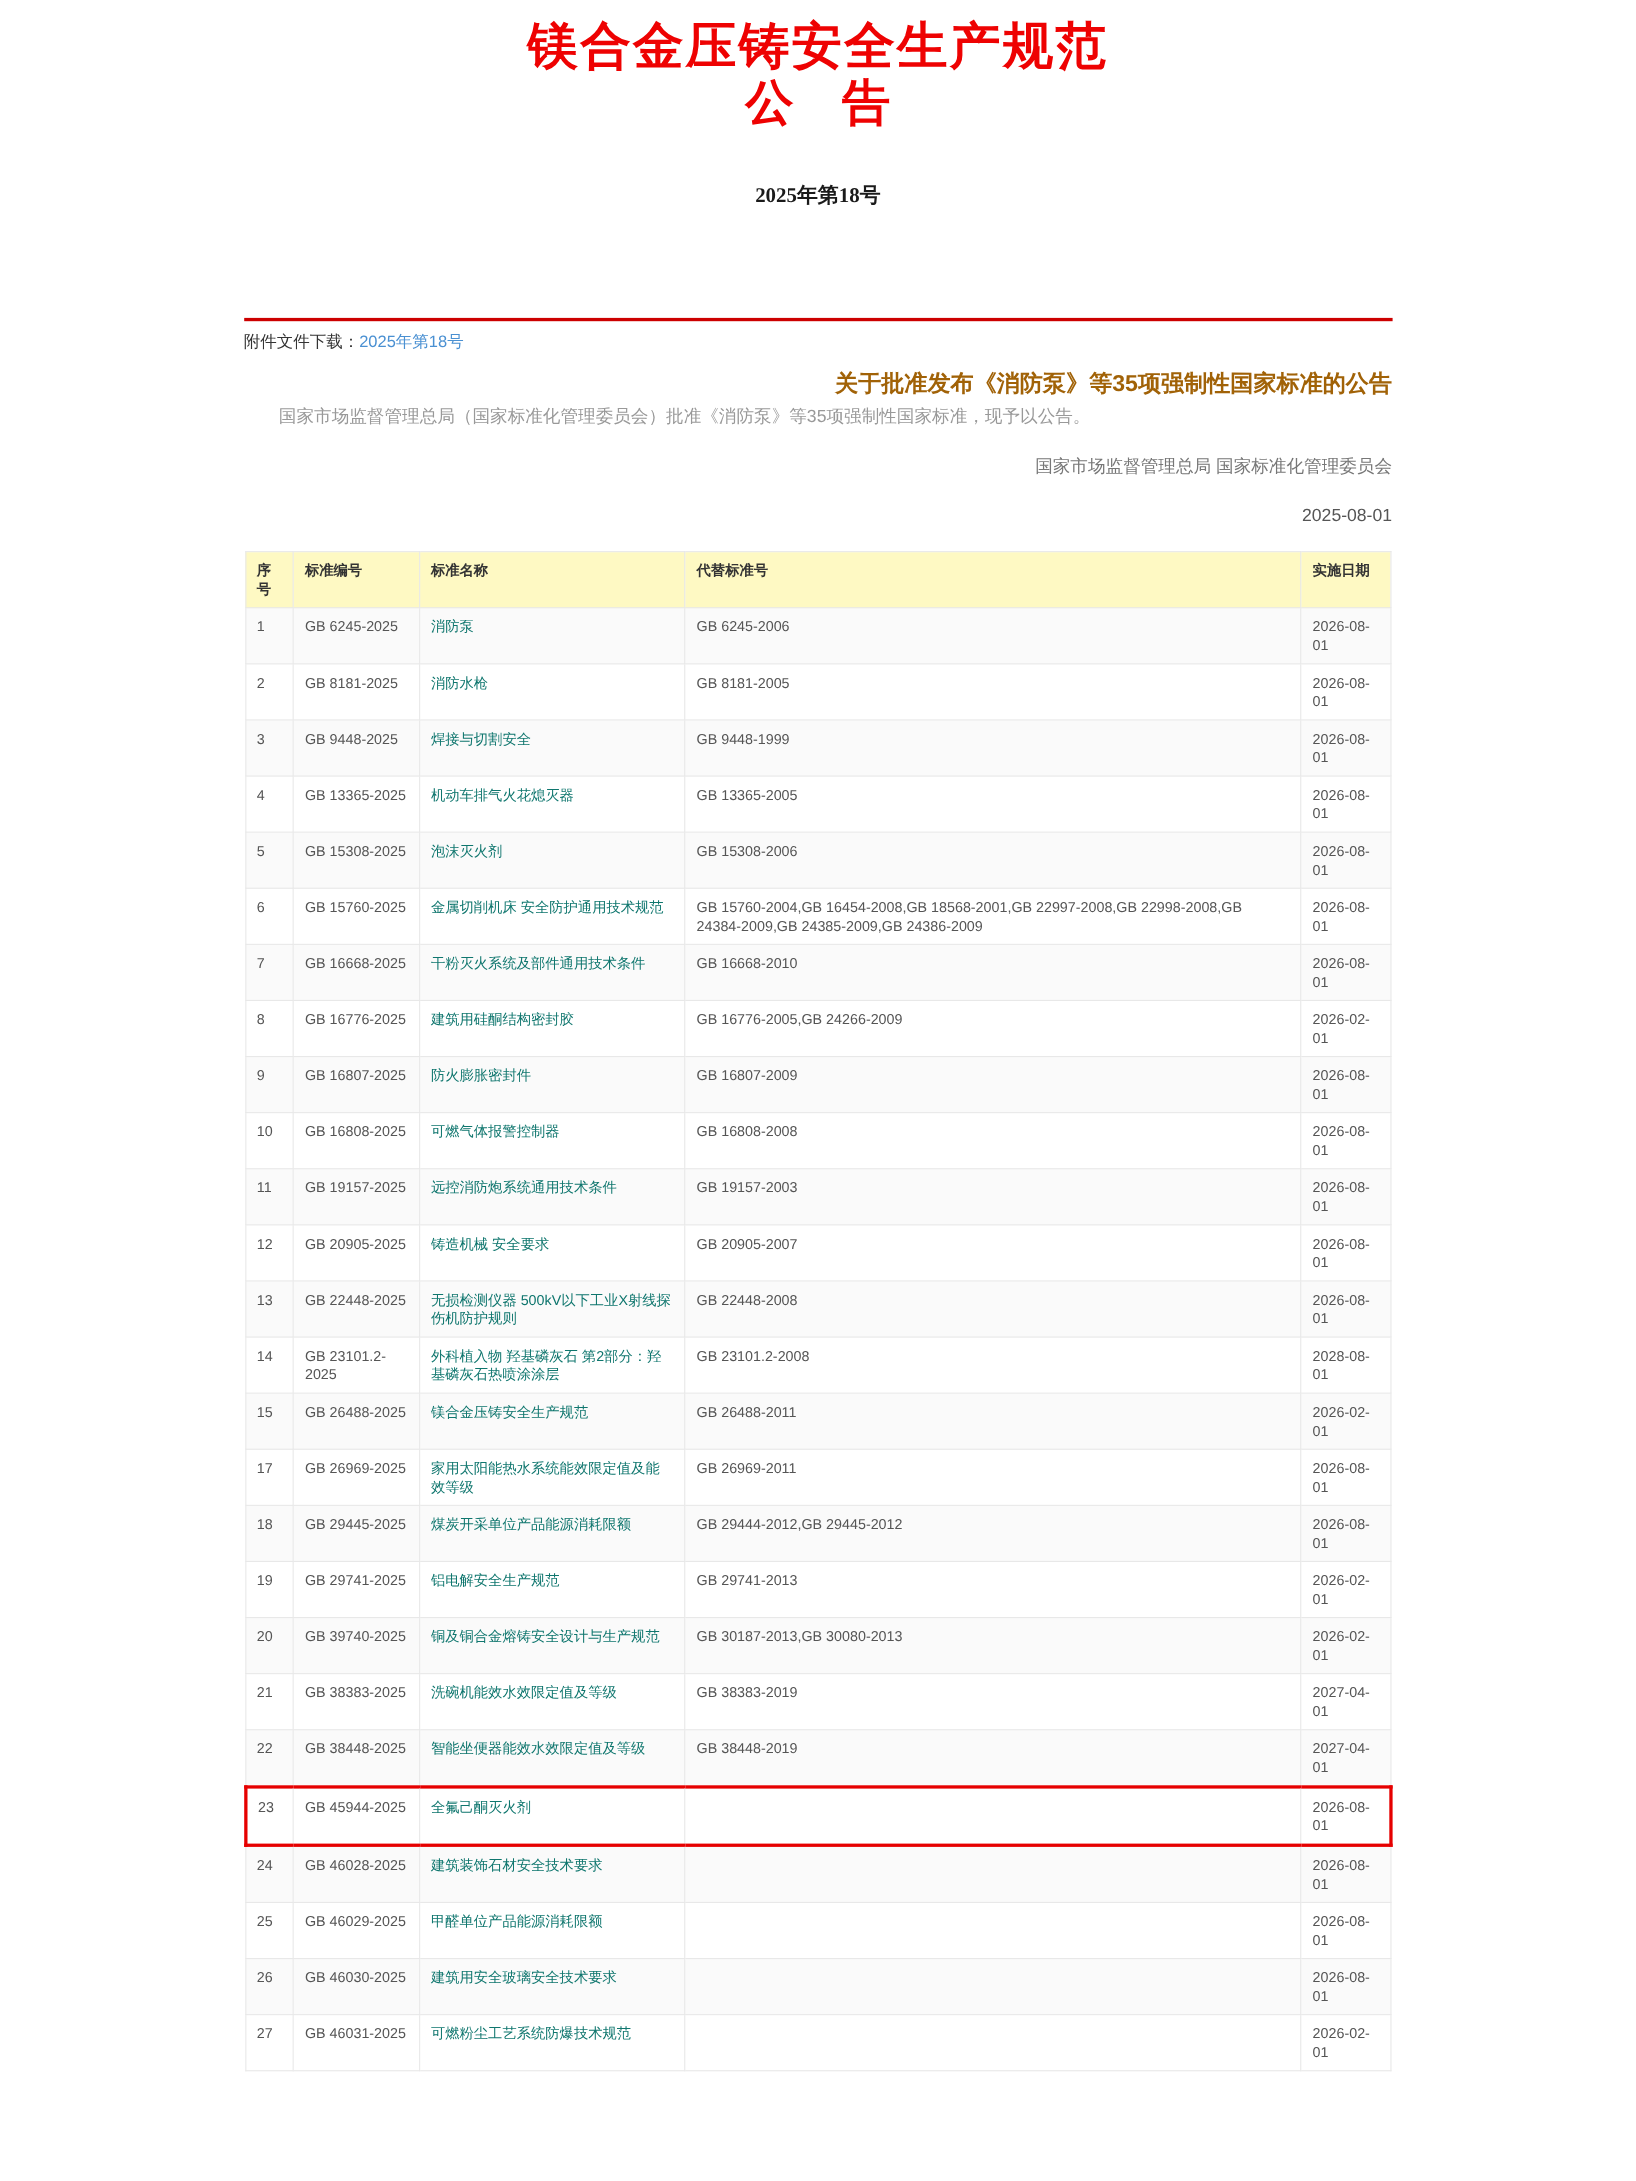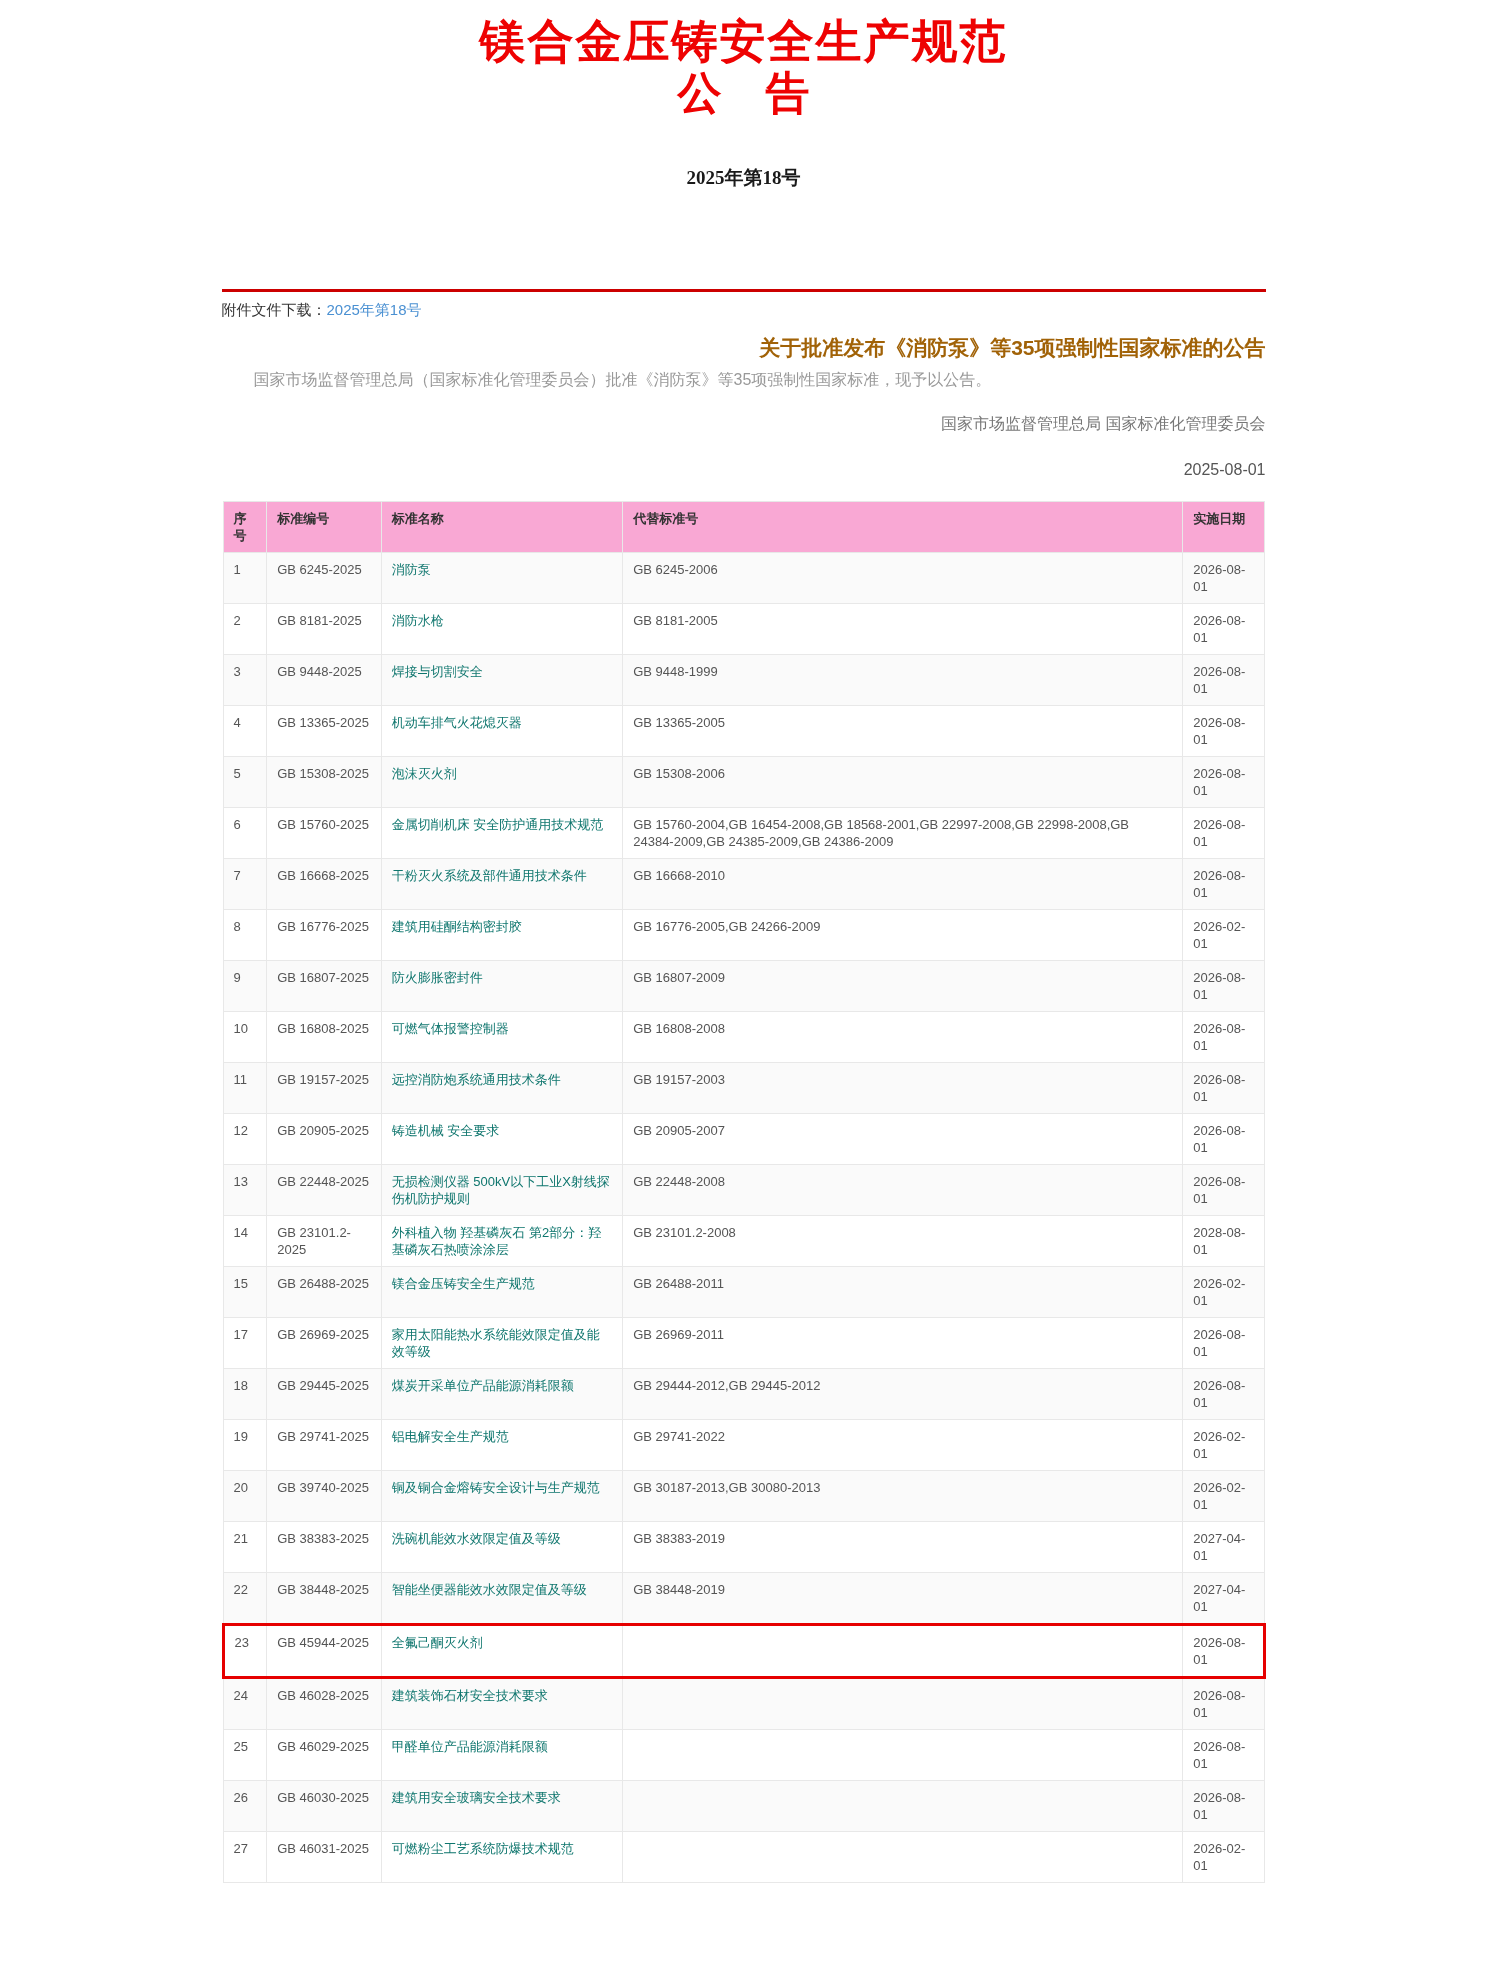--- a/index.html
+++ b/index.html
@@ -52,21 +52,21 @@
   table.std-table {
     margin-top:22px; width:100%; border-collapse:collapse;
     font-size:13px; color:#555; table-layout:fixed;
   }
   .std-table th, .std-table td {
     border:1px solid #e8e8e8; vertical-align:top;
     padding:8px 10px; line-height:17px; text-align:left;
     word-wrap:break-word;
   }
   .std-table th {
-    background:#f9a8d4; color:#333; font-weight:700;
+    background:#fef9c3; color:#333; font-weight:700;
   }
   .std-table tbody tr:nth-child(odd) td { background:#fafafa; }
   .std-table tbody tr:nth-child(even) td { background:#ffffff; }
   .std-table a.std-link { color:#0f766e; text-decoration:none; cursor:pointer; }
 
   
   .std-table tr.hl td { border-top:3px solid #e60000; border-bottom:3px solid #e60000; }
   .std-table tr.hl td:first-child { border-left:3px solid #e60000; }
   .std-table tr.hl td:last-child  { border-right:3px solid #e60000; }
 </style>
@@ -222,21 +222,21 @@
           <td>18</td>
           <td>GB 29445-2025</td>
           <td><a class="std-link">煤炭开采单位产品能源消耗限额</a></td>
           <td>GB 29444-2012,GB 29445-2012</td>
           <td>2026-08-01</td>
         </tr>
         <tr>
           <td>19</td>
           <td>GB 29741-2025</td>
           <td><a class="std-link">铝电解安全生产规范</a></td>
-          <td>GB 29741-2022</td>
+          <td>GB 29741-2013</td>
           <td>2026-02-01</td>
         </tr>
         <tr>
           <td>20</td>
           <td>GB 39740-2025</td>
           <td><a class="std-link">铜及铜合金熔铸安全设计与生产规范</a></td>
           <td>GB 30187-2013,GB 30080-2013</td>
           <td>2026-02-01</td>
         </tr>
         <tr>

